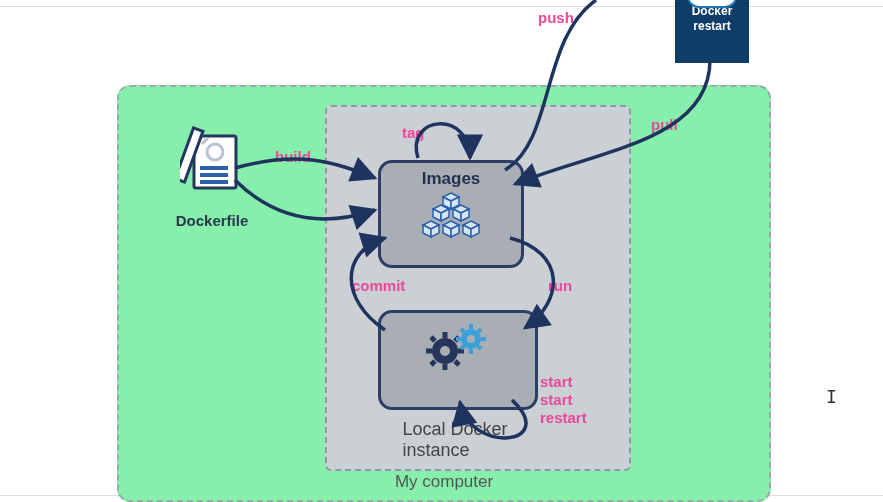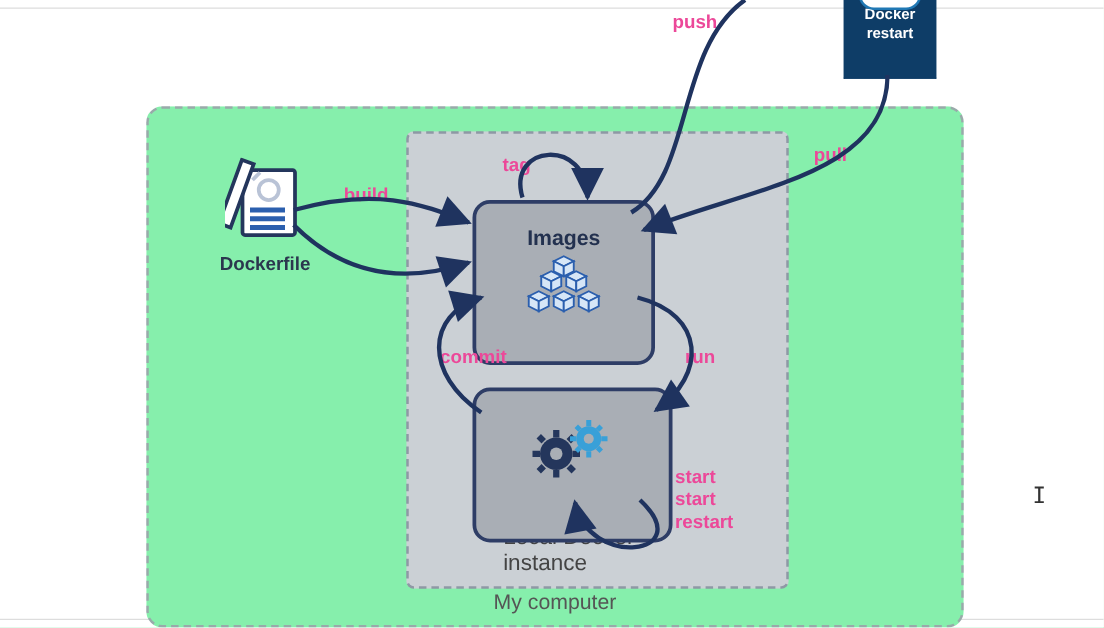--- a/index.html
+++ b/index.html
@@ -6,28 +6,28 @@
   .canvas{position:relative;width:883px;height:502px;overflow:hidden}
   .topdiv{position:absolute;left:0;top:0;width:883px;height:6px;border-bottom:1px solid #ddd}
   .botdiv{position:absolute;left:0;bottom:0;width:883px;height:6px;border-top:1px solid #ddd}
 
   .outer-box{position:absolute;left:117px;top:85px;width:650px;height:413px;border:2px dashed #9aa;border-radius:13px;background:#86efac}
   .outer-box .title{position:absolute;bottom:8px;left:50%;transform:translateX(-50%);font-size:17px;color:#555}
 
   .inner-box{position:absolute;left:325px;top:105px;width:302px;height:362px;border:2px dashed #8f98a5;border-radius:6px;background:#cbd0d5}
   .inner-box .title{position:absolute;bottom:8px;left:50%;transform:translateX(-50%);font-size:18px;color:#444}
 
-  .node{position:absolute;border:3px solid #2e3d66;border-radius:14px;background:#a9aeb5;padding:18px 8px;text-align:center;color:#23314f}
+  .node{position:absolute;border:3px solid #2e3d66;border-radius:14px;background:#a9aeb5;padding:6px 8px;text-align:center;color:#23314f}
   .node .lbl{font-weight:bold;font-size:17px}
   .node .icon{margin-top:2px;display:flex;align-items:center;justify-content:center}
   #images{left:378px;top:160px;width:124px;height:90px}
   #containers{left:378px;top:310px;width:138px;height:82px}
 
   .dockerfile{position:absolute;left:164px;top:126px;width:96px;text-align:center}
-  .dockerfile .lbl{font-weight:bold;font-size:15px;color:#2b374e;margin-top:6px}
+  .dockerfile .lbl{font-weight:bold;font-size:15px;color:#2b374e;margin-top:16px}
 
   .registry{position:absolute;left:675px;top:0;width:72px;height:58px;background:#0e3d67;border:1px solid #0e3d67;border-top:0;color:#fff;font-size:12px;text-align:center;padding-top:4px;line-height:1.25}
   .registry .cap{font-weight:bold}
   .registry .arc{position:absolute;top:-4px;left:50%;transform:translateX(-50%);width:46px;height:10px;background:#fff;border:2px solid #2078b4;border-top:0;border-radius:0 0 30px 30px}
 
   .edge-label{position:absolute;font-weight:bold;font-size:15px;color:#ec4899}
   svg.overlay{position:absolute;left:0;top:0;width:883px;height:502px;pointer-events:none}
   .cursor{position:absolute;left:826px;top:386px;font-family:monospace;color:#333;font-size:18px}
 </style>
 </head>

